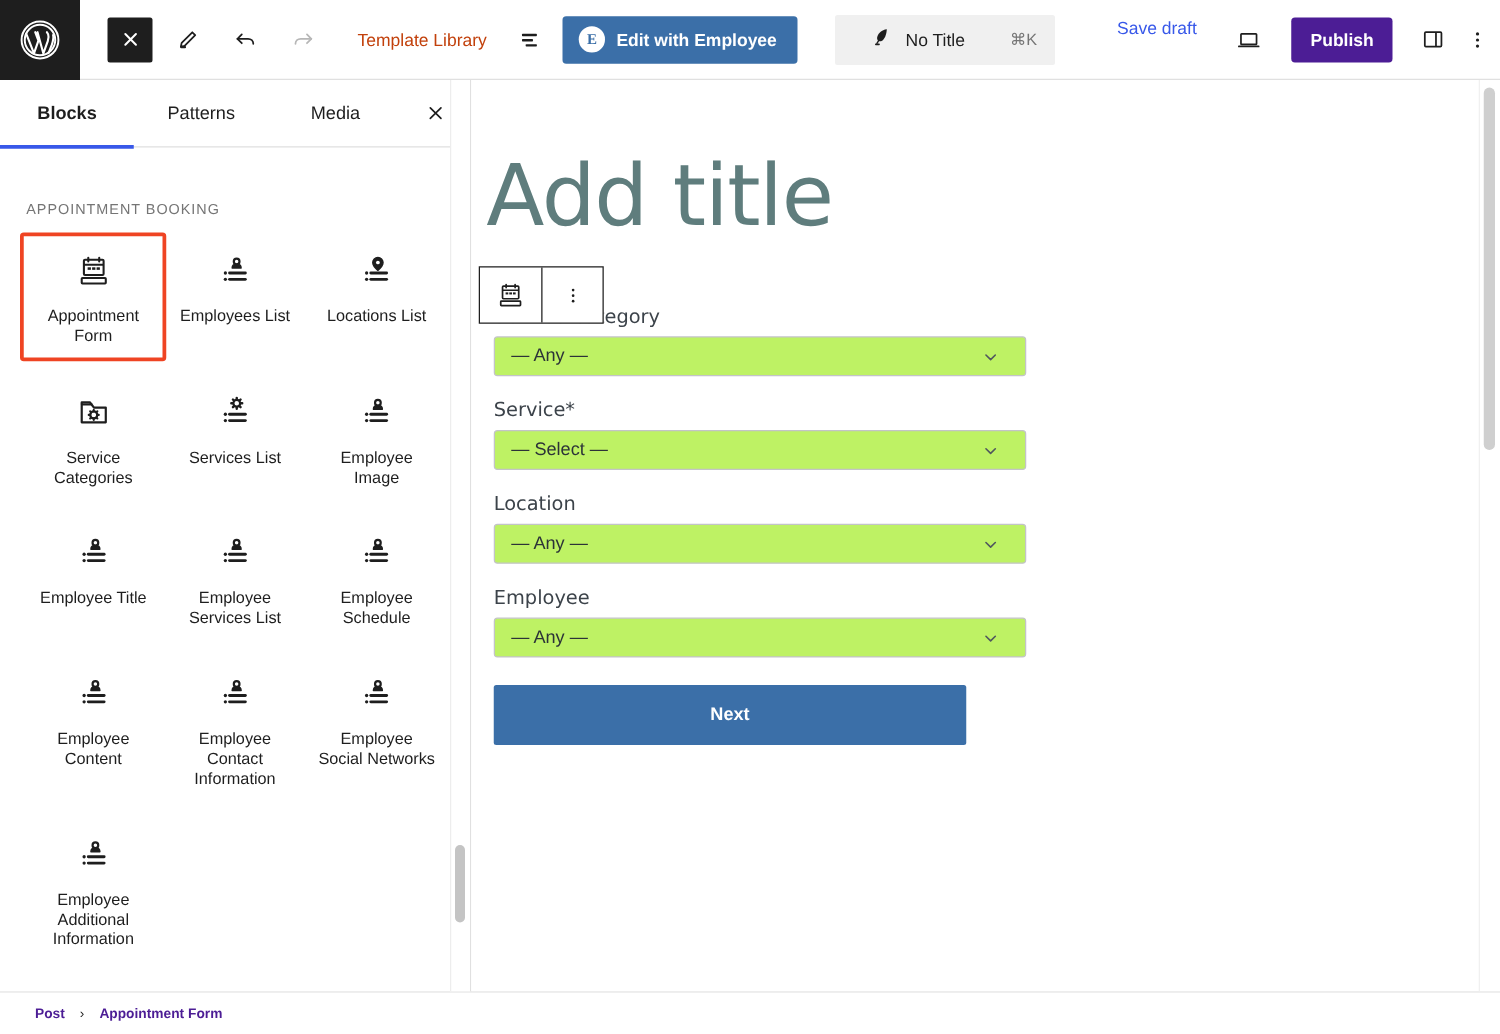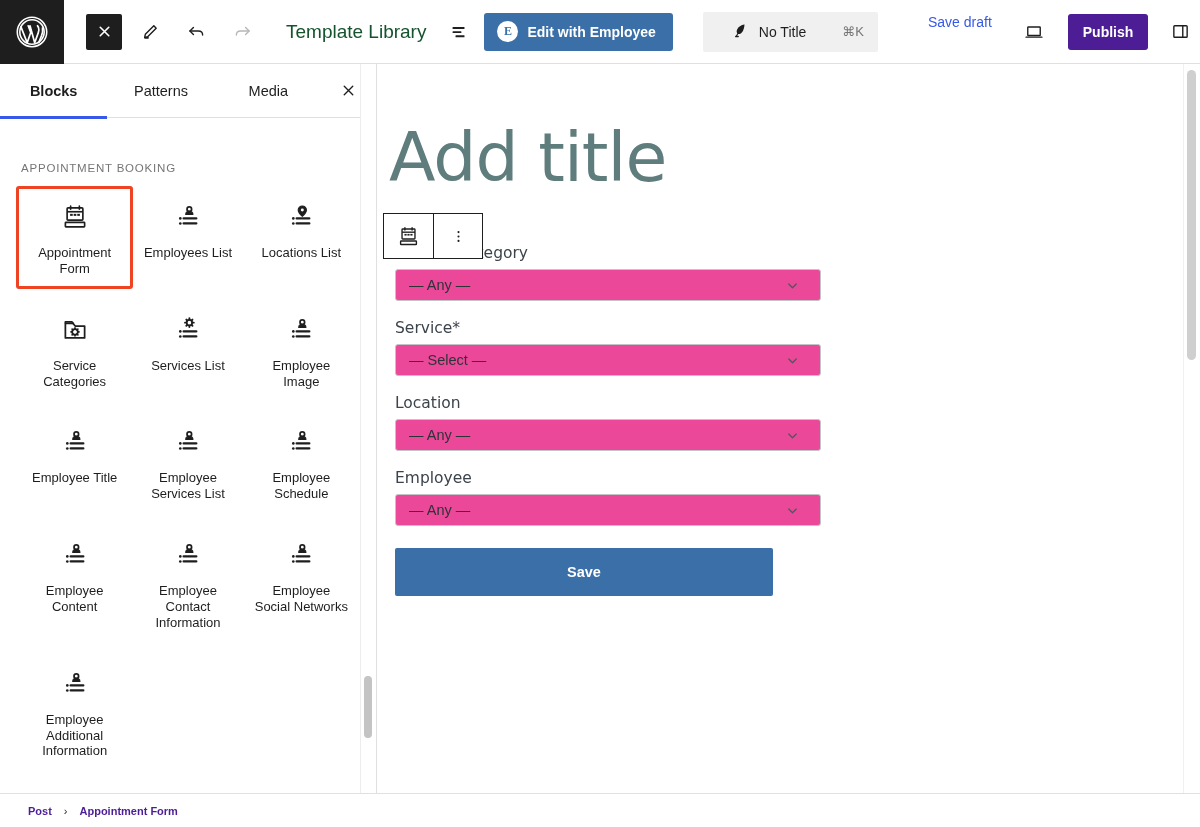--- a/index.html
+++ b/index.html
@@ -27,21 +27,21 @@
   .tb-group { display: flex; align-items: center; }
   .tb-btn {
     width: 36px; height: 36px;
     display: flex; align-items: center; justify-content: center;
     border-radius: 2px; color: #1e1e1e; cursor: pointer;
   }
   .tb-btn.dark { background: #1e1e1e; color: #fff; margin-left: 22px; }
   .tb-btn.dim { color: #b7b7b7; }
   .tb-sep { width: 10px; }
   .template-library {
-    font-size: 19px; color: #14532d; margin-left: 26px; margin-right: 22px;
+    font-size: 14px; color: #c2410c; margin-left: 26px; margin-right: 22px;
     white-space: nowrap; cursor: pointer;
   }
   .elementor-btn {
     display: flex; align-items: center; gap: 9px;
     background: #3b6fa8; color: #fff;
     height: 38px; padding: 0 17px 0 13px;
     border-radius: 3px; font-size: 14px; font-weight: 700;
     margin-left: 14px; cursor: pointer; white-space: nowrap;
   }
   .el-badge {
@@ -173,21 +173,21 @@
 
   .form-area { margin-top: 52px; padding-left: 6px; width: 432px; }
   .form-field { margin-bottom: 18px; }
   .form-field .ff-label {
     font-size: 15.5px; color: #3c434a; margin-bottom: 7px;
     font-family: "DejaVu Sans", sans-serif; font-weight: 400;
   }
   .form-field .ff-label .req { color: #3c434a; }
   .ff-select {
     height: 32px; border: 1px solid #c3c4c7; border-radius: 3px;
-    background: #ec4899; display: flex; align-items: center;
+    background: #bef264; display: flex; align-items: center;
     justify-content: space-between; padding: 0 20px 0 13px;
     font-size: 14.5px; color: #2c3338; cursor: pointer;
   }
   .ff-select .chev { color: #50575e; display: flex; align-items: center; }
   .next-btn {
     margin-top: 22px; height: 48px; width: 378px;
     background: #3b6fa8; color: #fff;
     display: flex; align-items: center; justify-content: center;
     font-size: 14.5px; font-weight: 700; border-radius: 2px;
     cursor: pointer;
@@ -587,21 +587,21 @@
               <div class="ff-select">
                 <span>— Any —</span>
                 <span class="chev">
                   <svg width="15" height="15" viewBox="0 0 20 20" fill="none" stroke="currentColor" stroke-width="1.7" stroke-linecap="round" stroke-linejoin="round">
                     <path d="M5 8 L10 13 L15 8"></path>
                   </svg>
                 </span>
               </div>
             </div>
 
-            <div class="next-btn">Save</div>
+            <div class="next-btn">Next</div>
           </div>
         </div>
       </div>
       <div class="canvas-gutter">
         <div class="canvas-vscroll"></div>
       </div>
     </div>
   </div>
 
   <div class="breadcrumb-bar">

